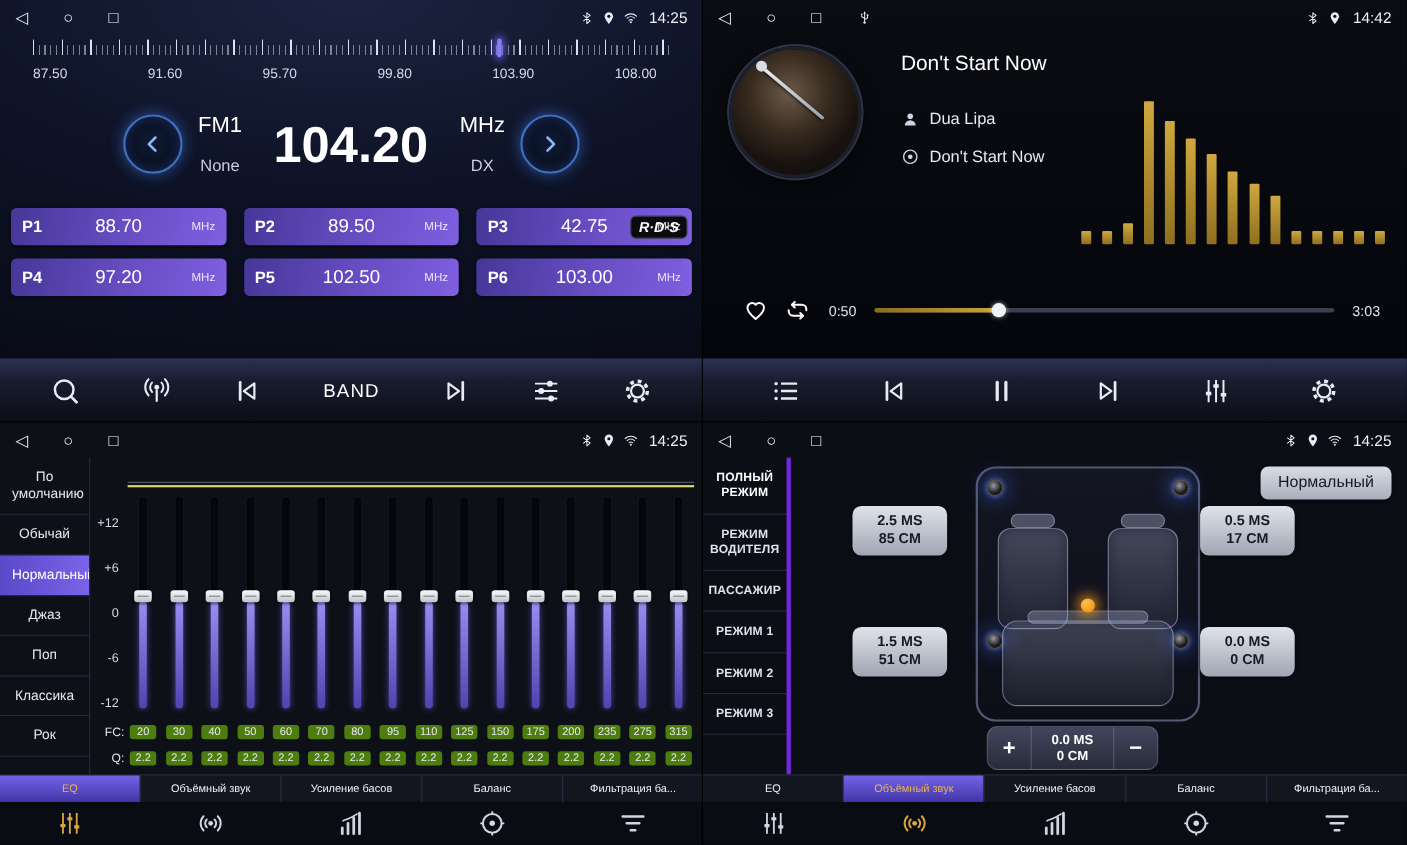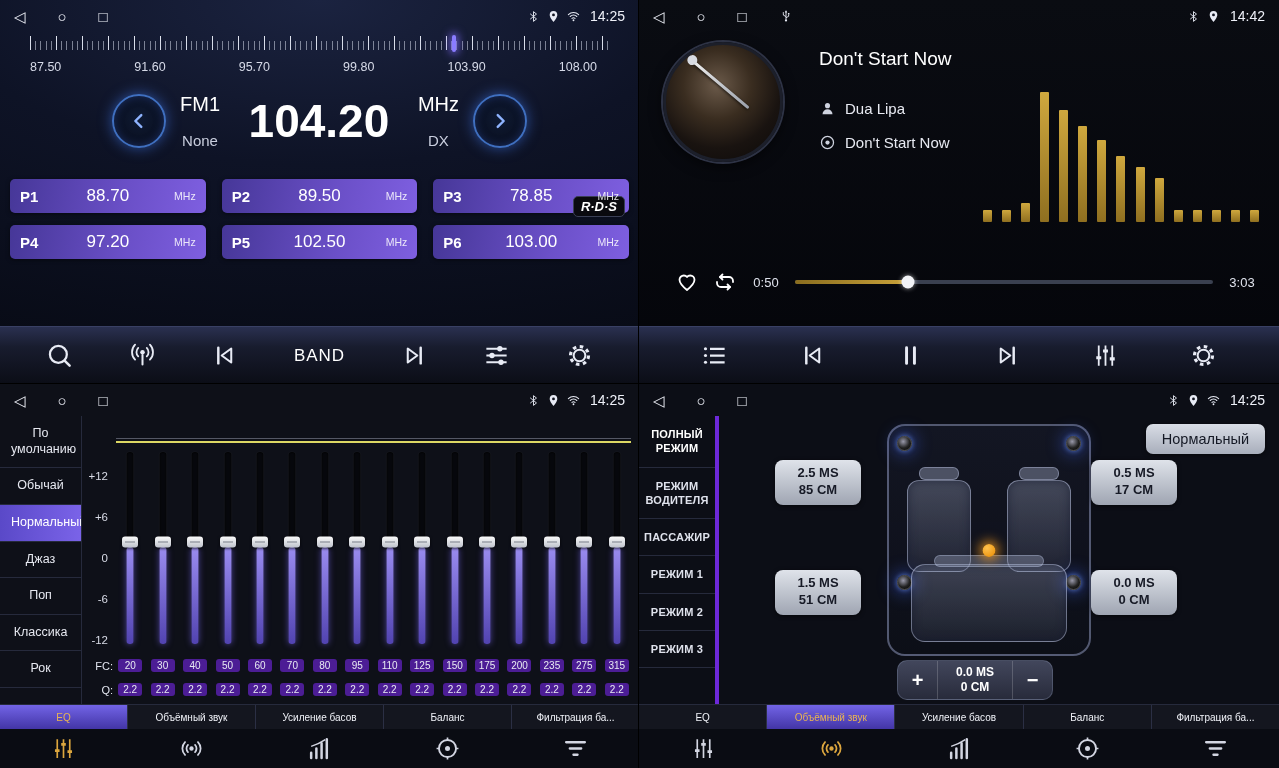--- a/index.html
+++ b/index.html
@@ -32,21 +32,21 @@
   
   .freq-scale{position:relative;height:48px;margin:4px 26px 0;}
   .tick-major{position:absolute;left:4px;right:4px;top:0;height:14px;
     background:repeating-linear-gradient(90deg,#dfe3ee 0 1.3px,transparent 1.3px 26px);}
   .tick-minor{position:absolute;left:4px;right:4px;top:5px;height:9px;
     background:repeating-linear-gradient(90deg,rgba(210,216,232,.55) 0 1px,transparent 1px 5.2px);}
   .scale-cursor{position:absolute;left:72.5%;top:-1px;width:4px;height:17px;border-radius:2px;
     background:#8a7cff;box-shadow:0 0 8px 2px rgba(130,110,255,.8);}
   .scale-labels{position:absolute;left:4px;right:16px;top:24px;display:flex;justify-content:space-between;
     font-size:12.5px;color:#d6dae8;}
-  .tuner{display:flex;align-items:center;gap:14px;margin:9px 112px 0;}
+  .tuner{display:flex;align-items:center;gap:14px;margin:19px 112px 0;}
   .chev-btn{width:54px;height:54px;border-radius:50%;flex:0 0 54px;display:flex;align-items:center;justify-content:center;
     background:radial-gradient(circle at 50% 45%, #0e1a33, #0a0f1f 70%);
     border:2px solid #3f6fc0;box-shadow:0 0 14px rgba(70,130,255,.55), inset 0 0 10px rgba(60,110,230,.35);color:#8fb4ff;}
   .chev-ic{width:22px;height:22px;display:block;}
   .stack{display:flex;flex-direction:column;align-items:center;gap:16px;}
   .stack-main{font-size:20px;color:#fff;}
   .stack-sub{font-size:15px;color:#c9cede;}
   .freq-big{flex:1;text-align:center;font-size:46px;font-weight:bold;color:#fff;}
   .rds-badge{position:absolute;top:196px;right:14px;background:#0a0a0f;border:1px solid #3a3f55;border-radius:5px;
     padding:2px 7px;color:#fff;font-size:13px;font-weight:bold;font-style:italic;}
@@ -111,21 +111,21 @@
     border-radius:3px;background:linear-gradient(180deg,#9a8cf0,#5143b0);box-shadow:0 0 6px rgba(120,100,240,.6);}
   .handle{position:absolute;left:50%;top:calc(var(--pos) * 1%);transform:translate(-50%,-50%);
     width:16px;height:11px;border-radius:3px;background:linear-gradient(180deg,#fafafa,#bfc3cc);
     box-shadow:0 1px 3px rgba(0,0,0,.8);}
   .handle::after{content:"";position:absolute;left:3px;right:3px;top:5px;height:1px;background:#7a7f8a;}
   .eq-row{position:absolute;left:0;right:6px;display:flex;align-items:center;}
   .fc-row{bottom:32px;} .q-row{bottom:8px;}
   .row-label{width:32px;text-align:right;font-size:11px;color:#e2e5ef;padding-right:1px;}
   .cells{flex:1;display:flex;}
   .cell{flex:1;display:flex;justify-content:center;}
-  .cv{min-width:24px;padding:1px 2px;background:#4c1d95;border-radius:3px;font-size:10px;color:#e8eaf2;
+  .cv{min-width:24px;padding:1px 2px;background:#4d7c0f;border-radius:3px;font-size:10px;color:#e8eaf2;
     text-align:center;font-style:normal;}
 
   
   .sf-side{position:absolute;left:0;top:32px;bottom:64px;width:80px;border-right:4px solid #6d28d9;overflow:hidden;}
   .sf-item{padding:11px 4px;border-bottom:1px solid #262a3c;color:#dfe2ec;font-size:11px;font-weight:bold;
     text-align:center;line-height:1.3;letter-spacing:.2px;}
   .sf-item.sel{color:#ffffff;}
   .sf-chip{position:absolute;right:14px;top:40px;padding:7px 16px;border-radius:7px;font-size:14.5px;color:#141824;
     background:linear-gradient(180deg,#d9dde6,#a8aebb);box-shadow:0 1px 4px rgba(0,0,0,.6);}
   .seatmap{position:absolute;left:248px;top:40px;width:204px;height:232px;border:2px solid rgba(140,150,185,.55);
@@ -336,21 +336,21 @@
         <span class="p-value">88.70</span>
         <span class="p-unit">MHz</span>
       </button>
       <button class="preset">
         <span class="p-label">P2</span>
         <span class="p-value">89.50</span>
         <span class="p-unit">MHz</span>
       </button>
       <button class="preset">
         <span class="p-label">P3</span>
-        <span class="p-value">78.85</span>
+        <span class="p-value">42.75</span>
         <span class="p-unit">MHz</span>
       </button>
       <button class="preset">
         <span class="p-label">P4</span>
         <span class="p-value">97.20</span>
         <span class="p-unit">MHz</span>
       </button>
       <button class="preset">
         <span class="p-label">P5</span>
         <span class="p-value">102.50</span>

